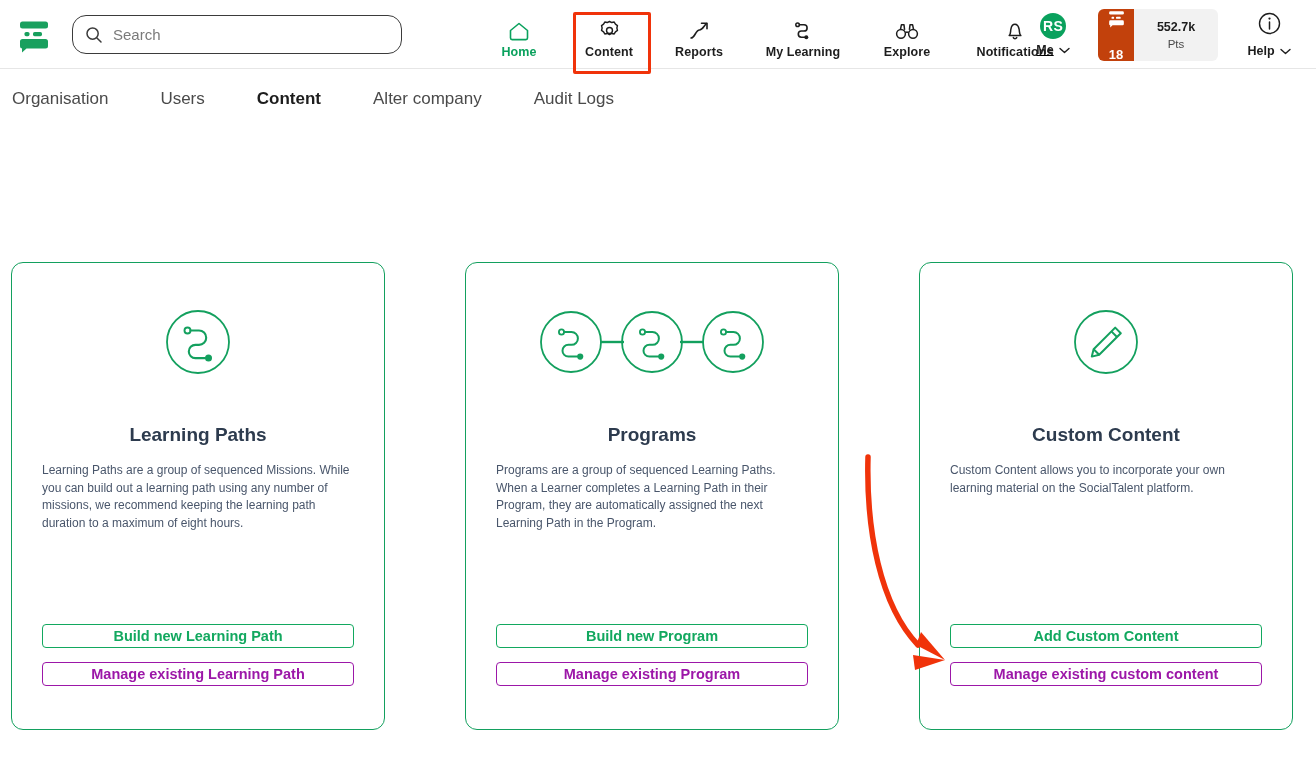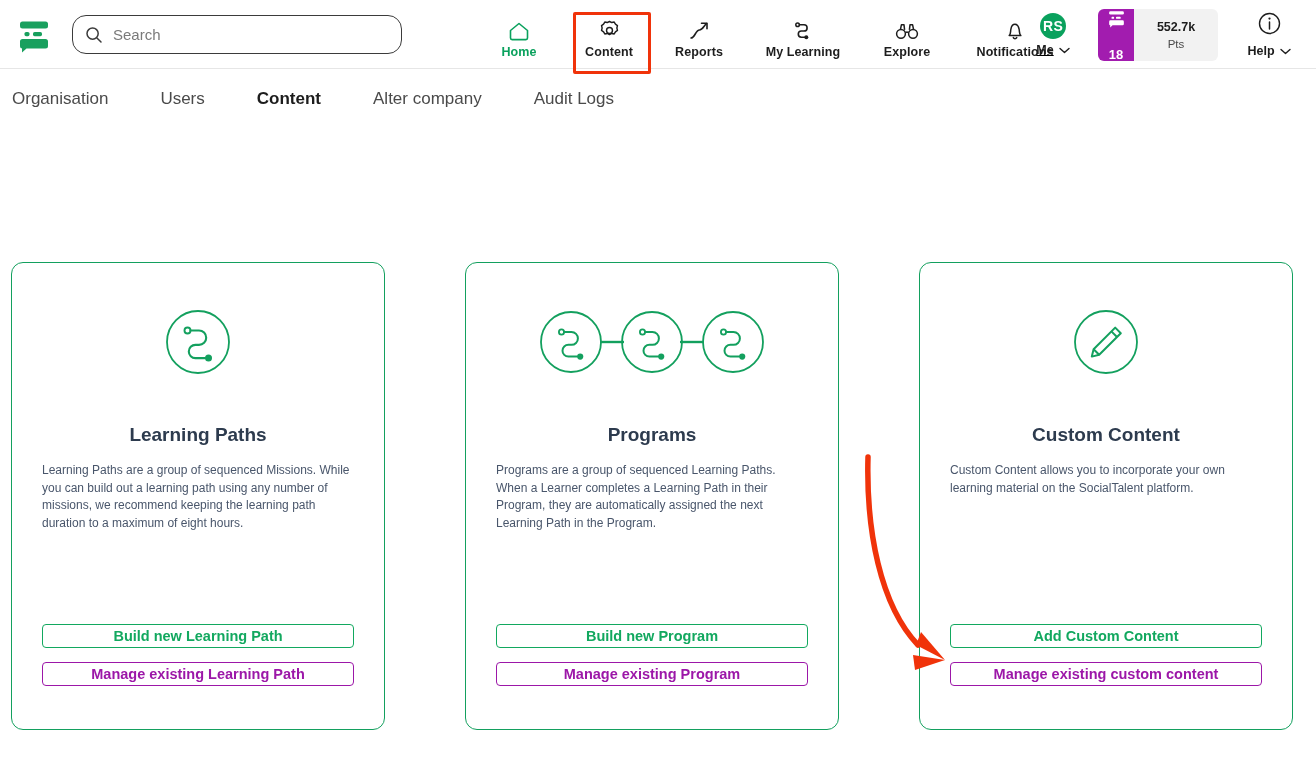--- a/index.html
+++ b/index.html
@@ -52,21 +52,21 @@
   .avatar {
     width:26px; height:26px; border-radius:50%; background:#0aa15d; color:#fff;
     font-size:14px; font-weight:bold; display:flex; align-items:center; justify-content:center;
     letter-spacing:.3px;
   }
   .me-row { display:flex; align-items:center; gap:5px;text-decoration:underline; }
   .me-row span { font-size:12.5px; font-weight:bold; color:#1d1d1d; }
 
   .points-badge { display:flex; align-items:stretch; height:52px; margin:0 14px 0 8px; }
   .pb-left {
-    width:36px; background:#a21caf; border-radius:6px 0 0 6px;
+    width:36px; background:#c2410c; border-radius:6px 0 0 6px;
     display:flex; flex-direction:column; align-items:center; justify-content:center; gap:15px;
     color:#fff;
   }
   .pb-left .pbnum { font-size:13px; font-weight:bold; line-height:1; }
   .pb-right {
     width:84px; background:#f2f2f2; border-radius:0 6px 6px 0;
     display:flex; flex-direction:column; align-items:center; justify-content:center; gap:4px;
   }
   .pb-right .pts-val { font-size:12.5px; font-weight:bold; color:#1d1d1d; }
   .pb-right .pts-lbl { font-size:11.5px; color:#4a4a4a; }

